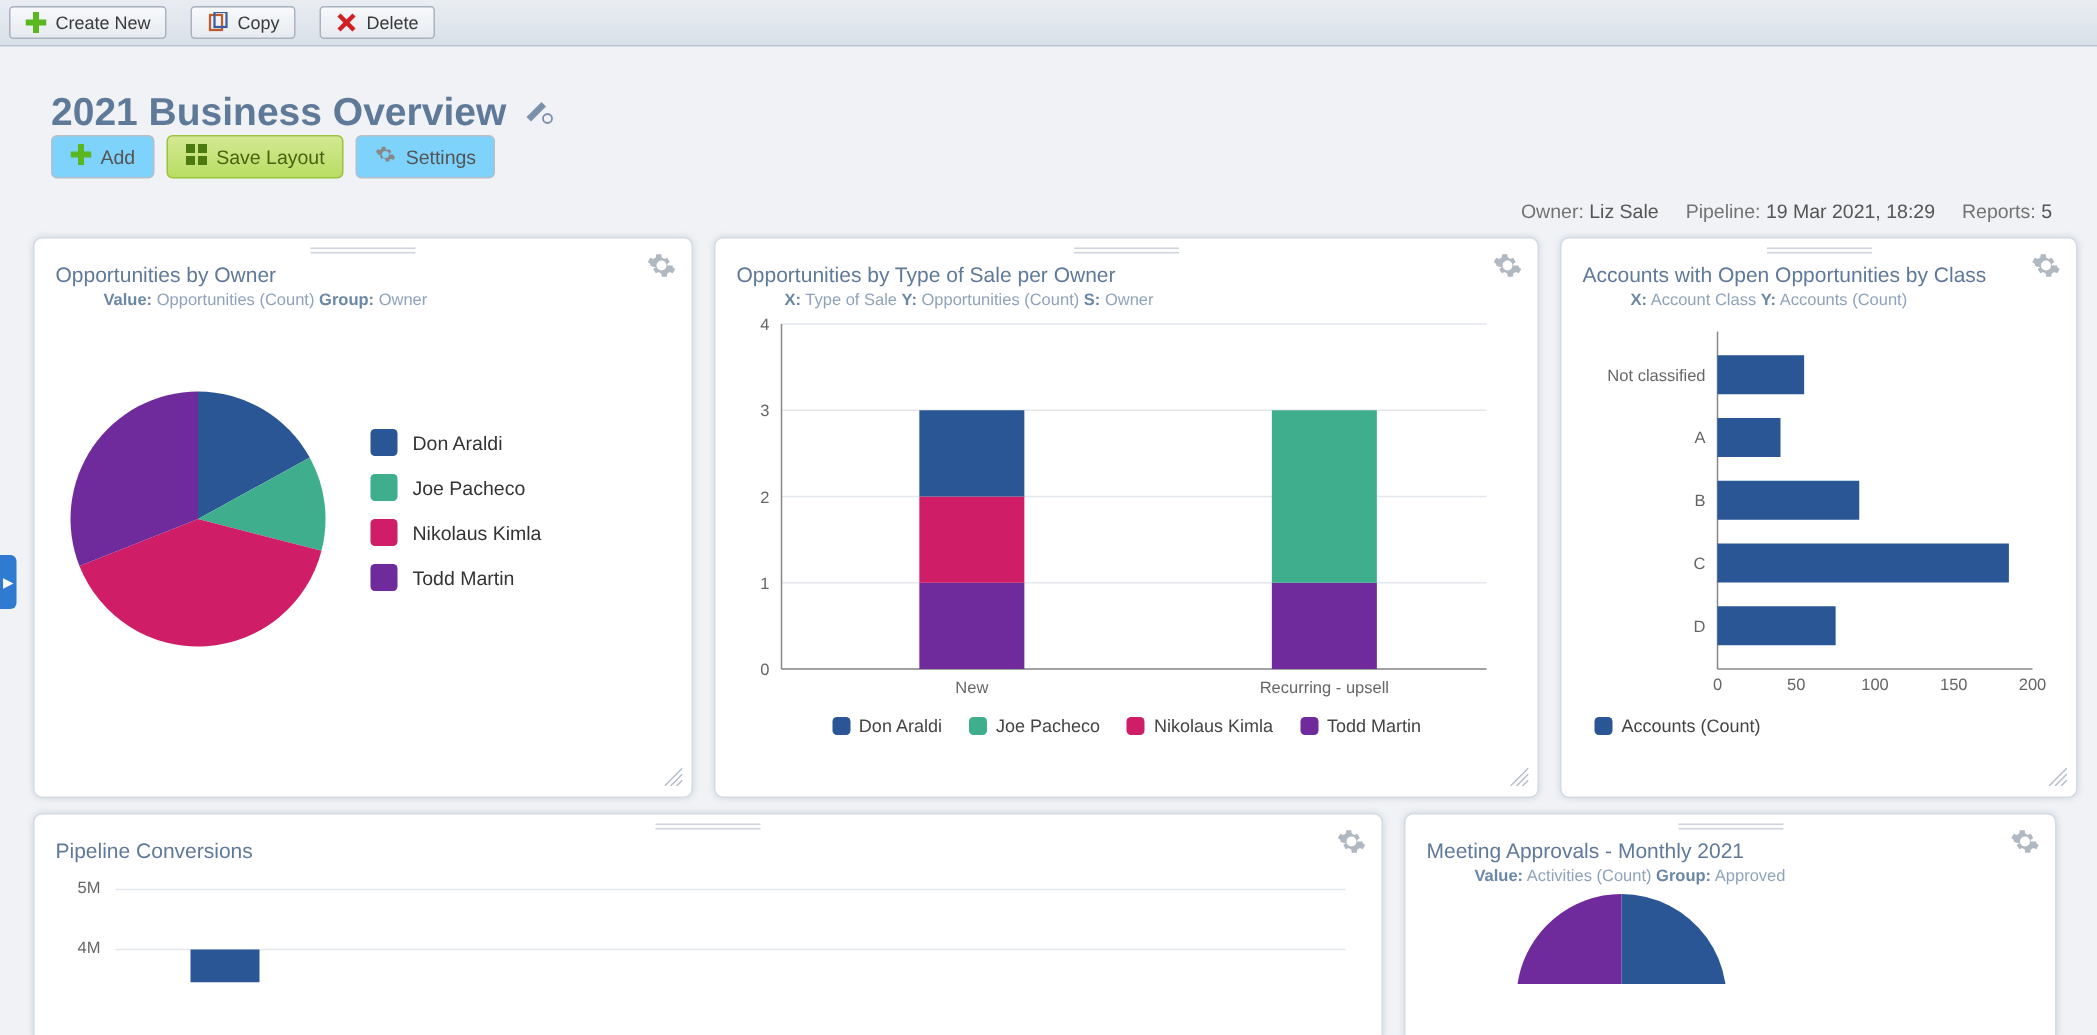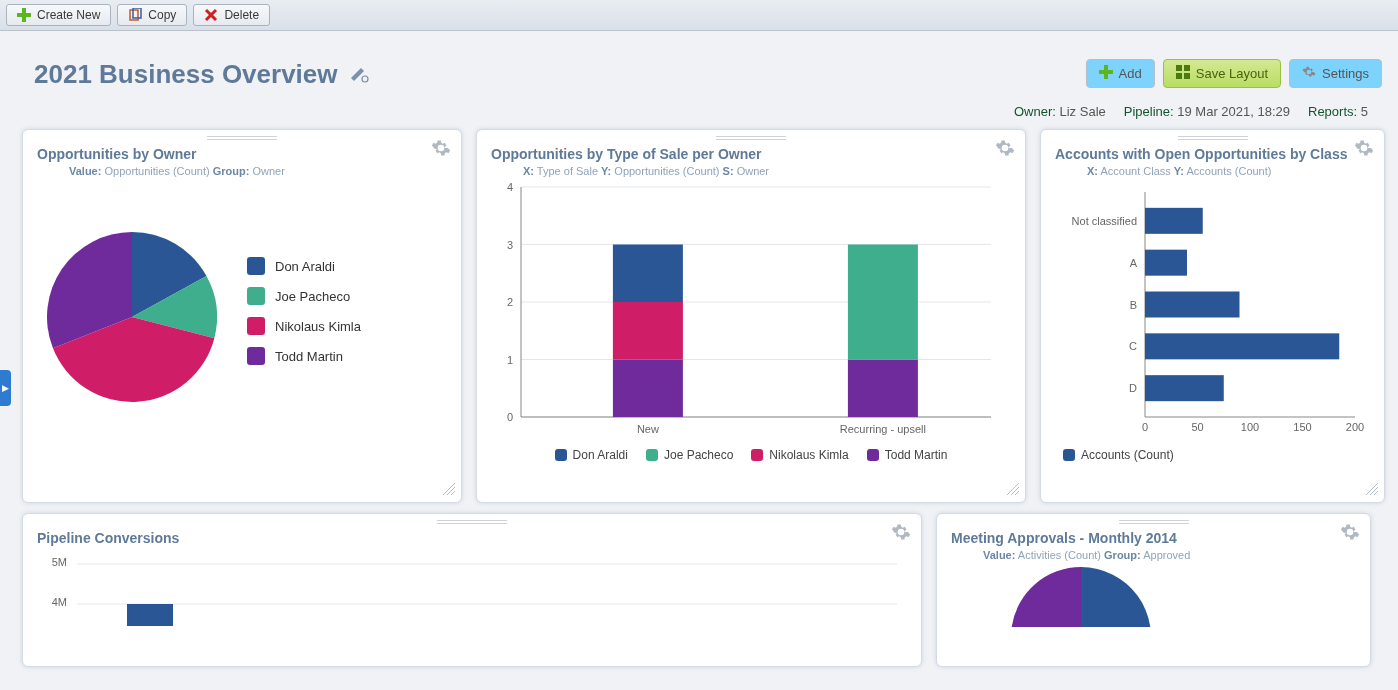--- a/index.html
+++ b/index.html
@@ -11,40 +11,41 @@
     color: #333;
     width: 1398px;
     height: 690px;
     overflow: hidden;
   }
   .toolbar {
     background: linear-gradient(#e9edf2, #d9e0e8);
     border-bottom: 1px solid #b8c1cc;
     padding: 4px 6px;
     display: flex;
-    gap: 6px;
+    gap: 16px;
   }
   .tbtn {
     display: inline-flex;
     align-items: center;
     gap: 6px;
     background: linear-gradient(#f7f9fb, #e6eaef);
     border: 1px solid #a9b4c0;
     border-radius: 3px;
     padding: 3px 10px;
     font-size: 12px;
     color: #3a3a3a;
     cursor: pointer;
   }
   .tbtn .ico { display:inline-flex; }
   .header {
     display: flex;
     justify-content: space-between;
     align-items: flex-start;
-    padding: 28px 16px 6px 34px;
+    padding: 28px 36px 6px 34px;
+    flex-direction: column;
   }
   .title-row { display:flex; align-items:center; gap:10px; }
   .page-title {
     font-size: 26px;
     font-weight: 600;
     color: #5f7a99;
   }
   .hdr-actions { display:flex; gap:8px; }
   .hdr-btn {
     display:inline-flex;
@@ -64,21 +65,21 @@
     color:#4a6210;
   }
   .meta {
     display:flex;
     justify-content:flex-end;
     gap:18px;
     padding: 8px 30px 10px 0;
     font-size:13px;
     color:#3b6fb0;
   }
-  .meta .lbl { color:#14532d;text-align:center; }
+  .meta .lbl { color:#737373;text-align:center; }
   .meta .val { color:#555; }
   .dashboard {
     display:grid;
     grid-template-columns: 440px 550px 345px;
     grid-auto-rows: auto;
     gap: 14px;
     padding: 0 22px 10px 22px;
   }
   .card {
     background:#fff;
@@ -95,21 +96,21 @@
     transform:translateX(-50%);
     width:70px;
     height:1px;
     border-top:1px solid #ccd3db;
     border-bottom:1px solid #ccd3db;
     height:0;
     padding:1px 0;
   }
   .card-title {
     font-size:14px;
-    font-weight:700;
+    font-weight:400;
     color:#5f7a99;
     padding-top:4px;
   }
   .card-sub {
     font-size:11px;
     color:#8fa3ba;
     margin-top:3px;
     margin-left:32px;
   }
   .card-sub b { color:#6b87a6; font-weight:600; }
@@ -391,21 +392,21 @@
         <line x1="40" x2="860" y1="18" y2="18" stroke="#e3e7ec"></line>
         <line x1="40" x2="860" y1="58" y2="58" stroke="#e3e7ec"></line>
         <rect x="90" y="58" width="46" height="22" fill="#2a5695"></rect>
       </svg>
   </div>
   <div class="card" style="height:130px">
     <div class="card-top-line"></div>
     <span class="gear"><svg width="20" height="20" viewBox="0 0 24 24">
           <path fill="#b0b8c2" d="M12 8a4 4 0 100 8 4 4 0 000-8zm9 4a7 7 0 01-.1 1.2l2.1 1.6-2 3.4-2.4-1a7 7 0 01-2 1.2l-.4 2.6h-4l-.4-2.6a7 7 0 01-2-1.2l-2.4 1-2-3.4 2.1-1.6A7 7 0 013 12a7 7 0 01.1-1.2L1 9.2l2-3.4 2.4 1a7 7 0 012-1.2L7.8 3h4l.4 2.6a7 7 0 012 1.2l2.4-1 2 3.4-2.1 1.6c.1.4.1.8.1 1.2z"></path>
         </svg></span>
-    <div class="card-title">Meeting Approvals - Monthly 2014</div>
+    <div class="card-title">Meeting Approvals - Monthly 2021</div>
     <div class="card-sub">
       <b>Value:</b> <span>Activities (Count)</span>
       <b>Group:</b> <span>Approved</span>
     </div>
     <svg id="pie5" width="400" height="70" style="margin-top:-4px">
         <path d="M 130 80 L 130 10 A 70 70 0 0 1 196.57395614066075 101.63118960624632 Z" fill="#2a5695"></path>
         <path d="M 130 80 L 196.57395614066075 101.63118960624632 A 70 70 0 0 1 171.14496766047313 136.63118960624632 Z" fill="#cf1d67"></path>
         <path d="M 130 80 L 171.14496766047313 136.63118960624632 A 70 70 0 0 1 108.36881039375369 146.57395614066075 Z" fill="#3eae8d"></path>
         <path d="M 130 80 L 108.36881039375369 146.57395614066075 A 70 70 0 0 1 130 10 Z" fill="#6f2a9b"></path>
       </svg>

